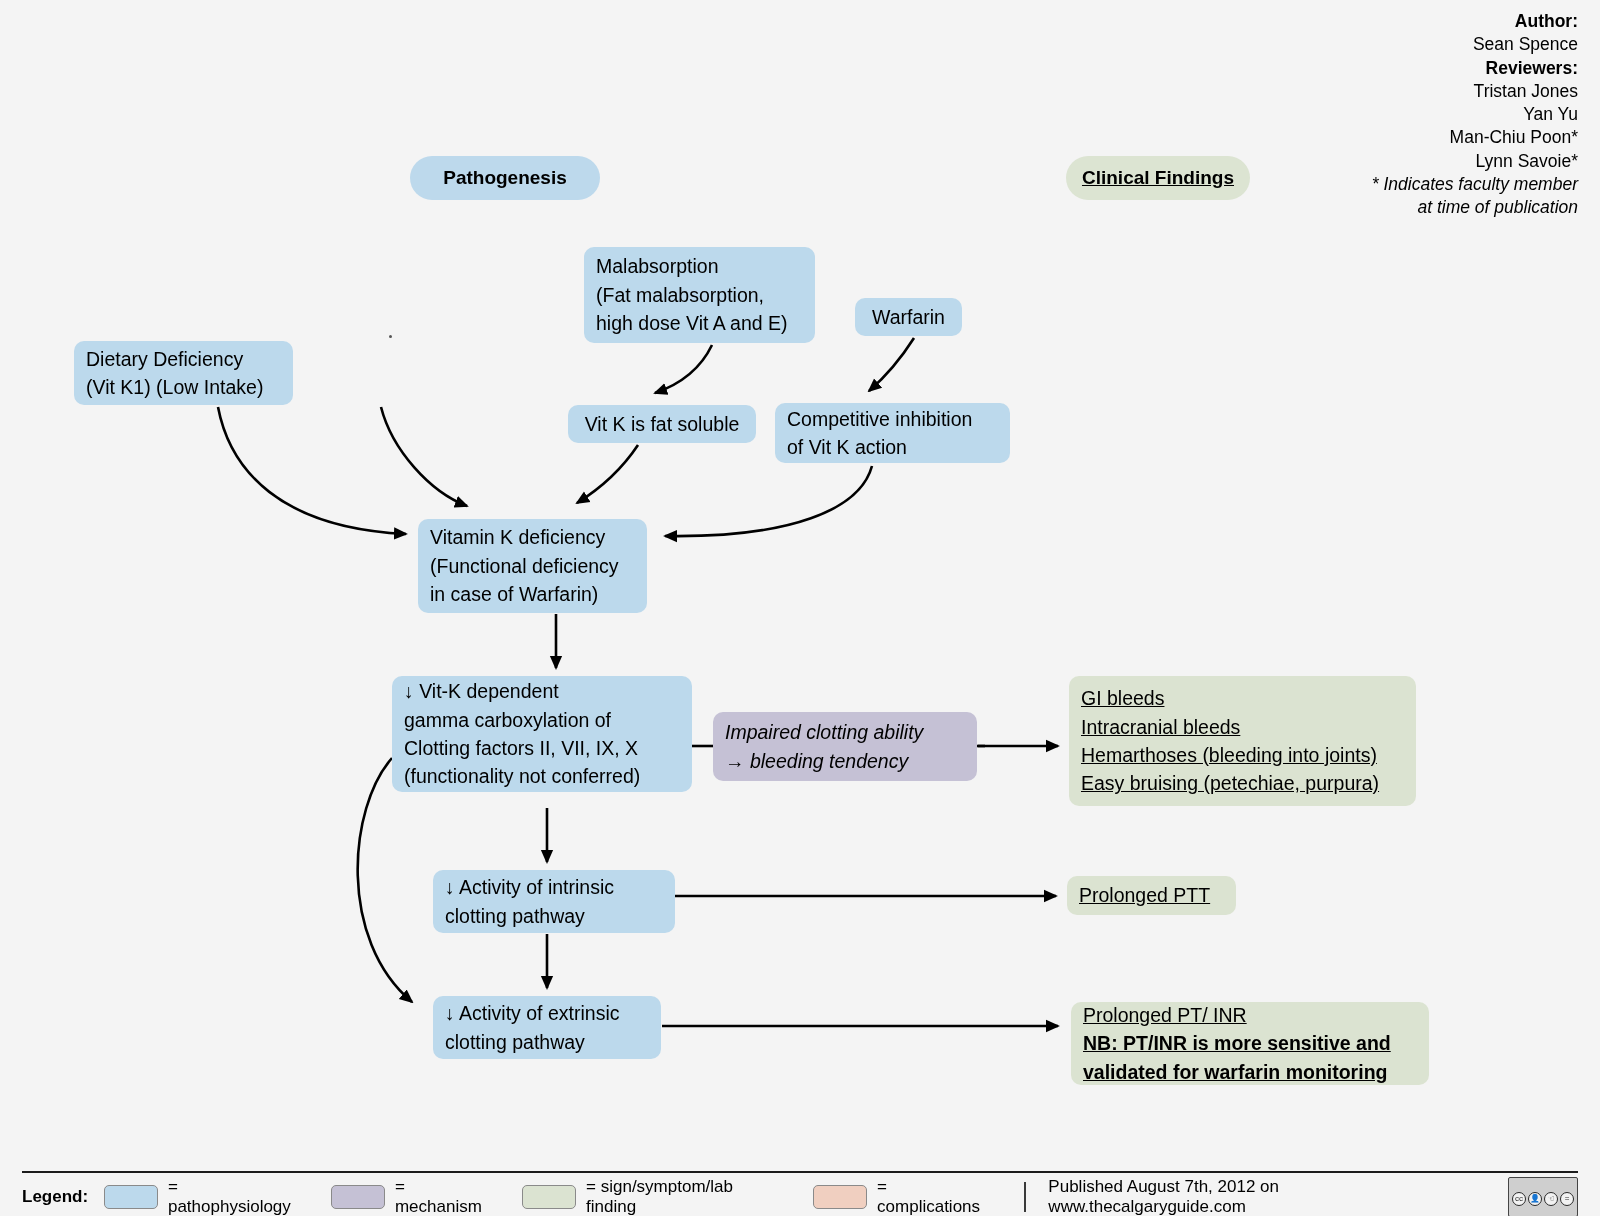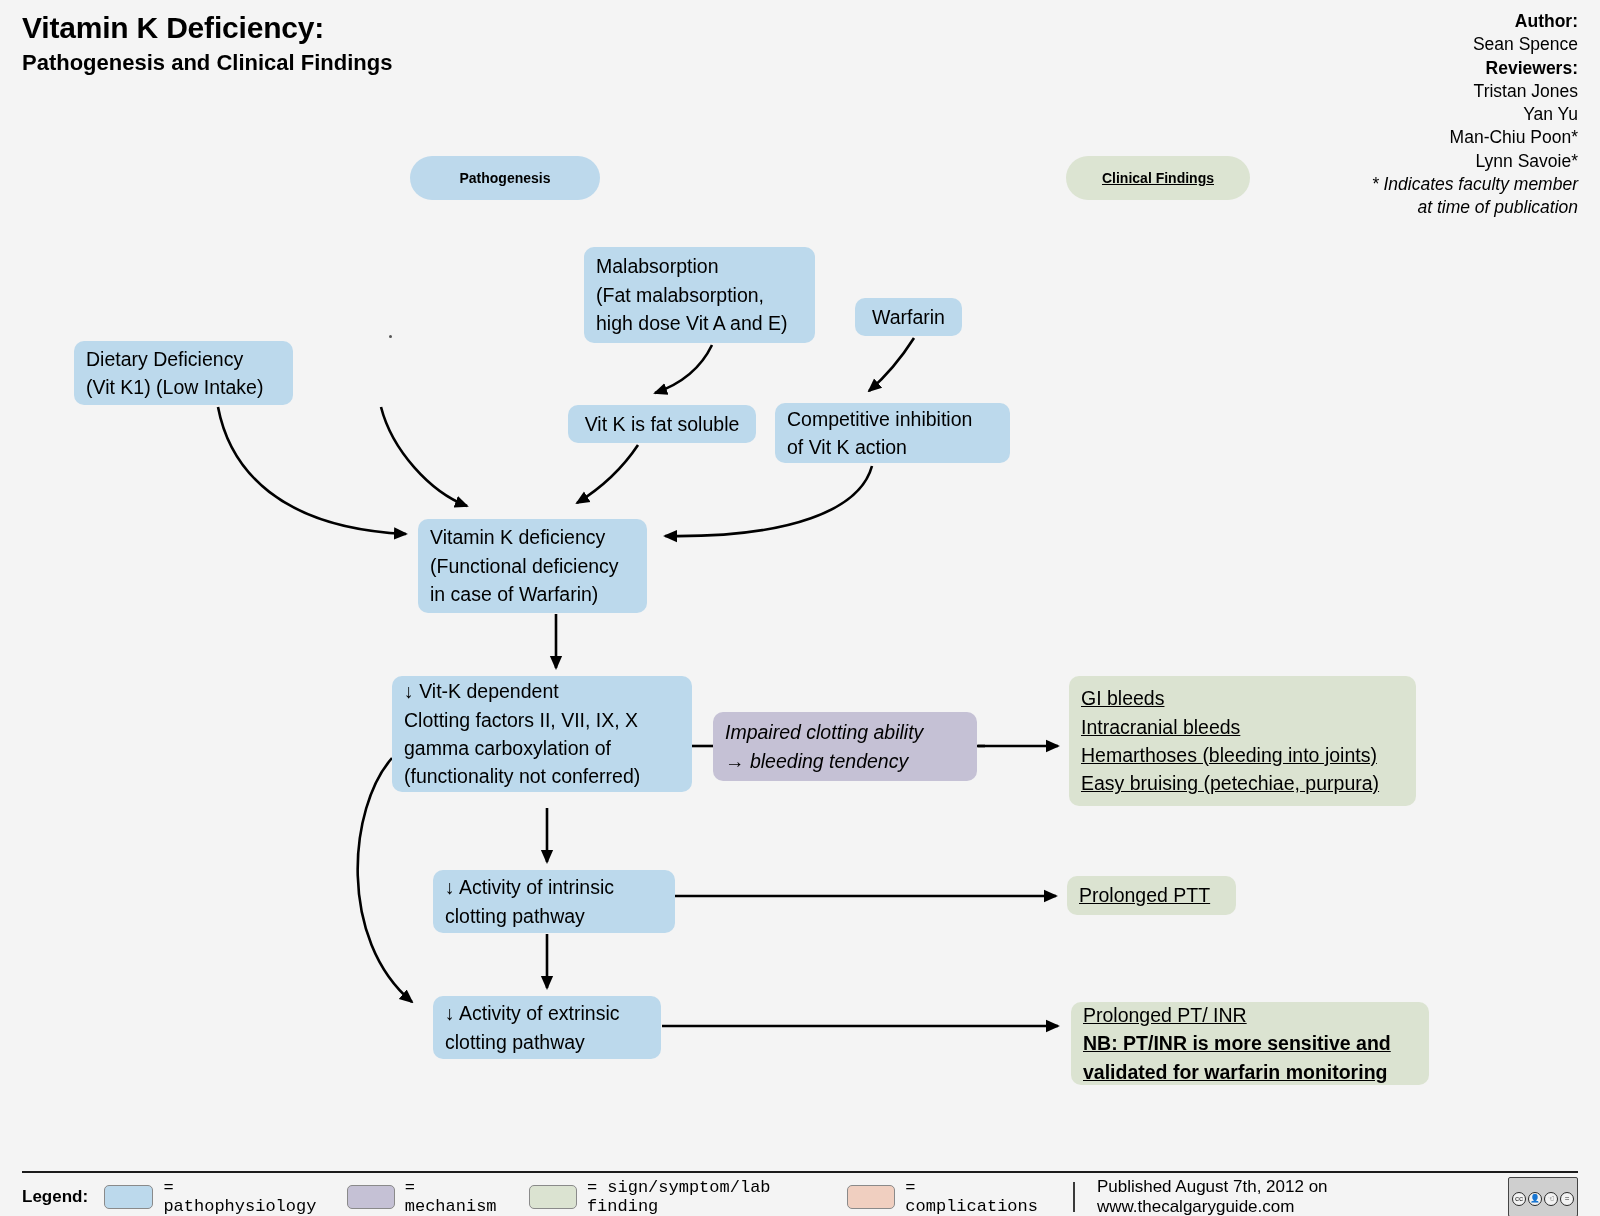--- a/index.html
+++ b/index.html
@@ -44,21 +44,21 @@
   #credits .lbl { font-weight: bold; }
   #credits .note { font-style: italic; }
 
   
   .section-pill {
     position: absolute;
     display: flex;
     align-items: center;
     justify-content: center;
     border-radius: 22px;
-    font-size: 14px;
+    font-size: 19px;
     font-weight: bold;
   }
   #pill-pathogenesis {
     left: 410px; top: 156px; width: 190px; height: 44px;
     background: #bdd9ec;
   }
   #pill-clinical {
     left: 1066px; top: 156px; width: 184px; height: 44px;
     background: #dce4d2;
   }
@@ -127,21 +127,21 @@
   }
   #legend {
     position: absolute;
     left: 22px; top: 1182px;
     width: 1556px; height: 30px;
     display: flex;
     align-items: center;
     font-size: 17px;
   }
   #legend .legend-title { font-weight: bold; margin-right: 16px; }
-  .legend-item { display: flex; align-items: center; margin-right: 26px; font-family: Liberation Mono, monospace; }
+  .legend-item { display: flex; align-items: center; margin-right: 26px; }
   .swatch {
     width: 52px; height: 22px;
     border-radius: 5px;
     border: 1px solid #8a8a8a;
     margin-right: 10px;
   }
   #legend .divider {
     width: 2px; height: 30px;
     background: #3a3a3a;
     margin: 0 22px 0 4px;
@@ -166,24 +166,20 @@
     line-height: 11px;
     text-align: center;
     color: #2a2a2a;
   }
 </style>
 </head>
 <body>
 
 <div id="canvas">
 
-  <div id="title-block">
-    <div id="title-main">Vitamin K Deficiency:</div>
-    <div id="title-sub">Pathogenesis and Clinical Findings</div>
-  </div>
 
   <div id="credits">
     <div class="lbl">Author:</div>
     <div>Sean Spence</div>
     <div class="lbl">Reviewers:</div>
     <div>Tristan Jones</div>
     <div>Yan Yu</div>
     <div>Man-Chiu Poon*</div>
     <div>Lynn Savoie*</div>
     <div class="note">* Indicates faculty member</div>
@@ -264,22 +260,22 @@
   </div>
 
   <div class="node patho" id="n-vitkdef">
     <div>Vitamin K deficiency</div>
     <div>(Functional deficiency</div>
     <div>in case of Warfarin)</div>
   </div>
 
   <div class="node patho" id="n-gammacarb">
     <div>↓ Vit-K dependent</div>
+    <div>gamma carboxylation of</div>
     <div>Clotting factors II, VII, IX, X</div>
-    <div>gamma carboxylation of</div>
     <div>(functionality not conferred)</div>
   </div>
 
   <div class="node mech" id="n-impaired">
     <div>Impaired clotting ability</div>
     <div>→ bleeding tendency</div>
   </div>
 
   <div class="node finding" id="n-bleeds">
     <div>

